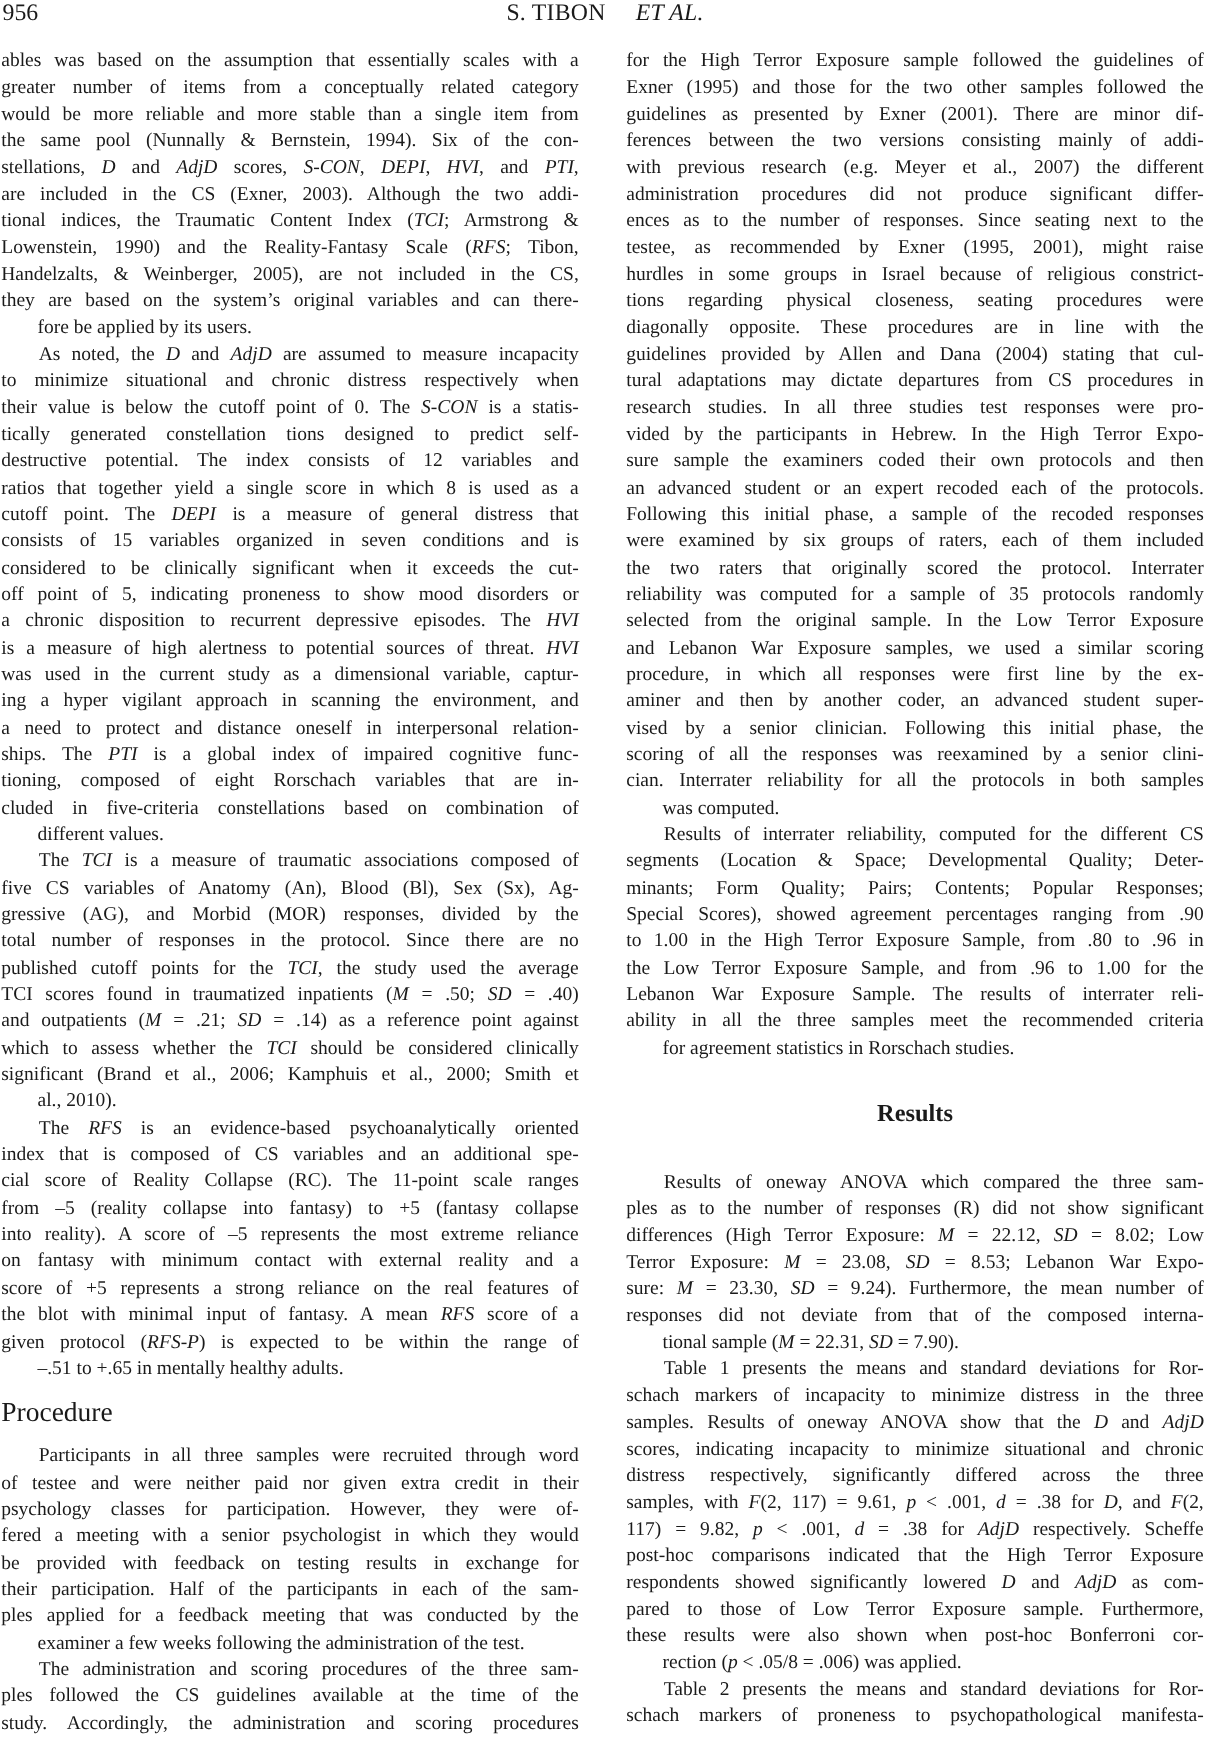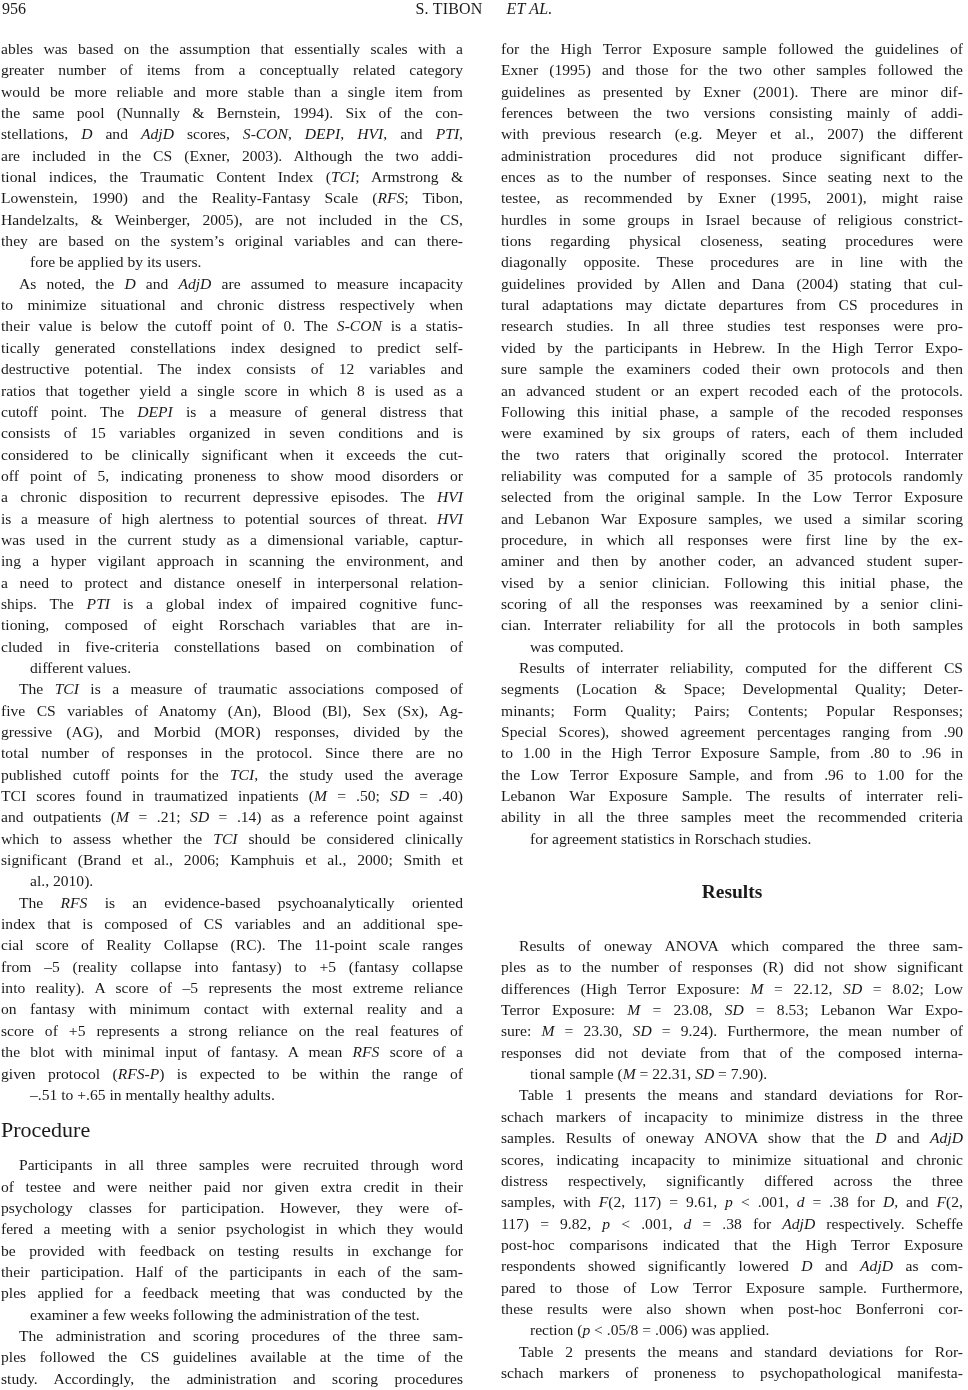--- a/index.html
+++ b/index.html
@@ -3,35 +3,35 @@
 <meta charset="utf-8">
 <style>
   html, body { margin: 0; padding: 0; background: #ffffff; }
   body {
     width: 968px; height: 1390px; position: relative; overflow: hidden;
     font-family: "Liberation Serif", "DejaVu Serif", serif;
     color: #1a1a1a;
   }
   .running-head {
     position: absolute; top: 0; left: 0; width: 968px; height: 20px;
-    font-size: 16px;
+    font-size: 19px;
   }
   .page-number { position: absolute; left: 2px; top: 0px; }
   .head-author { position: absolute; left: 0; width: 968px; top: 0px; text-align: center; letter-spacing: 0.2px; }
   .head-author i { margin-left: 24px; }
   .col { position: absolute; top: 38px; width: 462px; }
   .col-left { left: 1px; }
   .col-right { left: 501px; }
   .line {
     height: 21.35px; line-height: 21.35px; font-size: 15.6px;
     text-align: justify; text-align-last: justify; white-space: nowrap;
     overflow: visible;
   }
   .line.last { text-align-last: left; margin-left: 29px; }
-  .line.indent { text-indent: 18px; }
+  .line.indent { text-indent: 18px; padding-left: 12px; }
   .line span.j { display: block; width: 100%; white-space: normal; text-align: justify; text-align-last: justify; }
   .line.last span.j { text-align-last: left; }
   .section-heading {
     font-weight: normal; font-size: 22px; height: 21px; line-height: 21px;
   }
   .results-heading {
     font-weight: bold; font-size: 19.5px; text-align: center; height: 24px; line-height: 24px;
   }
   .gap-sm { height: 14px; }
   .gap-lg { height: 31px; }
@@ -84,21 +84,21 @@
       <div class="line indent">
         <span class="j">As noted, the <i>D</i> and <i>AdjD</i> are assumed to measure incapacity</span>
       </div>
       <div class="line">
         <span class="j">to minimize situational and chronic distress respectively when</span>
       </div>
       <div class="line">
         <span class="j">their value is below the cutoff point of 0. The <i>S-CON</i> is a statis-</span>
       </div>
       <div class="line">
-        <span class="j">tically generated constellations index designed to predict self-</span>
+        <span class="j">tically generated constellation tions designed to predict self-</span>
       </div>
       <div class="line">
         <span class="j">destructive potential. The index consists of 12 variables and</span>
       </div>
       <div class="line">
         <span class="j">ratios that together yield a single score in which 8 is used as a</span>
       </div>
       <div class="line">
         <span class="j">cutoff point. The <i>DEPI</i> is a measure of general distress that</span>
       </div>

